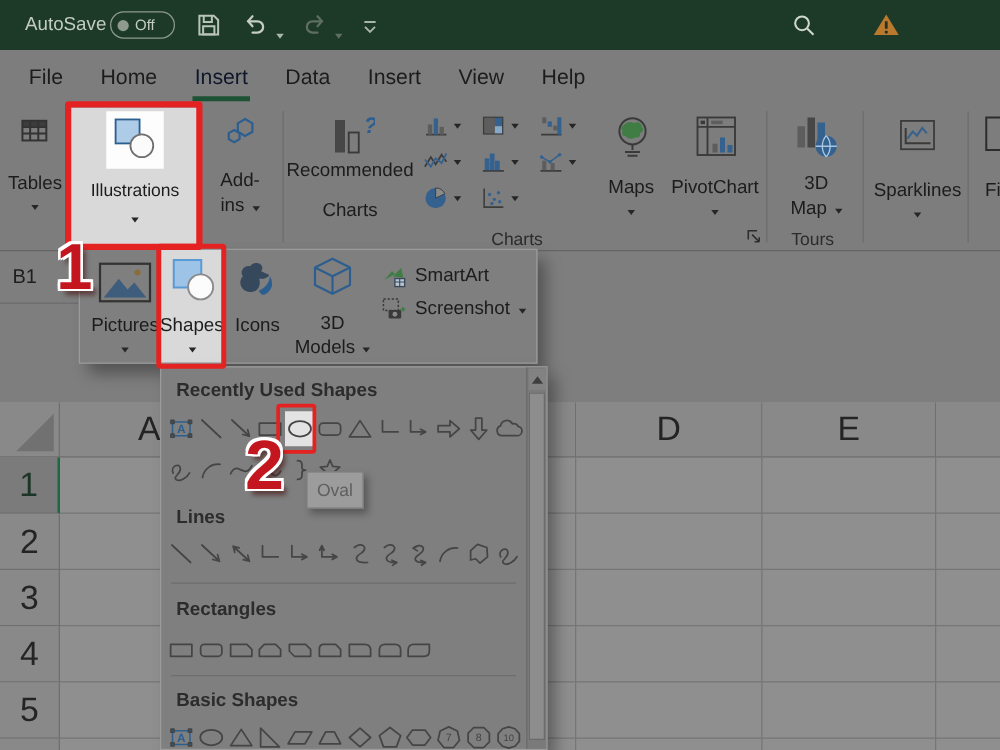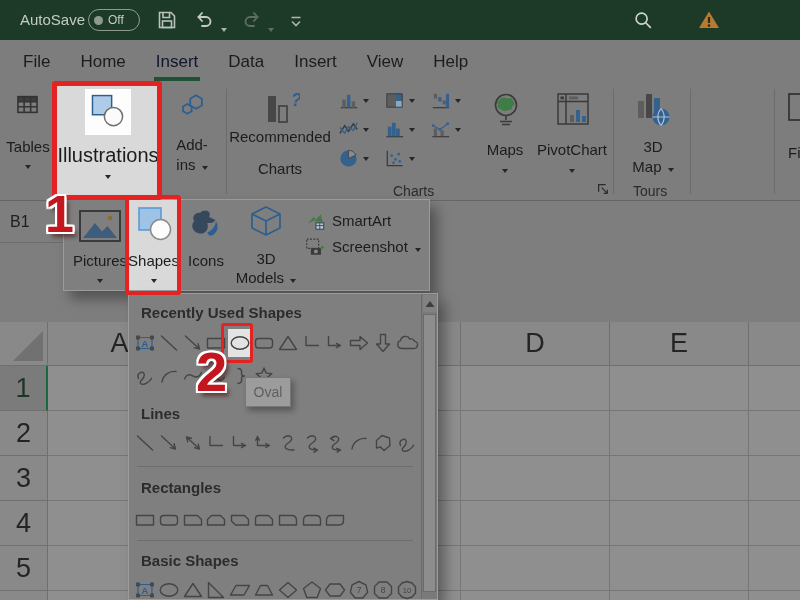--- a/index.html
+++ b/index.html
@@ -144,21 +144,21 @@
       <span class="cchev" style="top:74px"><span class="chev sm"></span></span>
     </div>
     <div class="sep" style="left:52px"></div>
 
     <div class="illusbtn">
       <span class="whitetile"></span>
       <i class="grp-ic" style="left:32px;top:5px;width:42px;height:42px"><svg viewBox="0 0 46 46" width="100%" height="100%" xmlns="http://www.w3.org/2000/svg">
             <rect x="6" y="5" width="21" height="21" fill="#aecbe8" stroke="#2c5f8f" stroke-width="1.6"></rect>
             <circle cx="29" cy="28" r="10" fill="#fbfbfb" stroke="#6f6f6f" stroke-width="1.6"></circle>
           </svg></i>
-      <span class="blabel" style="top:58px;font-size:20px">Illustrations</span>
+      <span class="blabel" style="top:58px;font-size:14px">Illustrations</span>
       <span class="cchev" style="top:84px"><span class="chev sm"></span></span>
     </div>
 
     <div class="abs" style="left:163px;top:2px;width:58px;height:113px">
       <i class="grp-ic" style="left:15px;top:4px;width:28px;height:28px"><svg viewBox="0 0 24 24" width="100%" height="100%" xmlns="http://www.w3.org/2000/svg">
             <g fill="none" stroke="#2c5f8f" stroke-width="1.5">
               <path d="M15.5 4.5 l5 2.9 v5.8 l-5 2.9 -5 -2.9 V7.4 Z"></path>
               <path d="M8 12 l3.7 2.1 v4.2 L8 20.4 l-3.7 -2.1 v-4.2 Z"></path>
             </g>
           </svg></i>
@@ -298,20 +298,29 @@
             <rect x="21" y="9" width="6" height="20" fill="#35618e"></rect>
             <circle cx="28" cy="28" r="8.5" fill="#35618e"></circle>
             <path d="M19.5 28 H36.5 M28 19.5 a13 13 0 0 1 0 17 M28 19.5 a13 13 0 0 0 0 17" stroke="#a9c6e2" stroke-width="1.1" fill="none"></path>
           </svg></i>
       <span class="blabel" style="top:52px">3D</span>
       <span class="blabel" style="top:72px"><span>Map</span> <span class="chev sm" style="margin-left:2px"></span></span>
     </div>
     <span class="rlabel" style="left:633px;top:99px">Tours</span>
     <div class="sep" style="left:690px"></div>
 
+    <div class="abs" style="left:694px;top:2px;width:80px;height:113px">
+      <i class="grp-ic" style="left:23px;top:6px;width:34px;height:34px"><svg viewBox="0 0 36 36" width="100%" height="100%" xmlns="http://www.w3.org/2000/svg">
+            <rect x="4" y="5" width="28" height="24" fill="none" stroke="#3a3a3a" stroke-width="1.5"></rect>
+            <path d="M8 11 V24 H29" stroke="#3a3a3a" stroke-width="1.7" fill="none"></path>
+            <path d="M9.5 20 l4.5 -6 3.5 3.5 4.5 -6.5 4 4.5" stroke="#35618e" stroke-width="1.7" fill="none"></path>
+          </svg></i>
+      <span class="blabel" style="top:58px">Sparklines</span>
+      <span class="cchev" style="top:80px"><span class="chev sm"></span></span>
+    </div>
     <div class="sep" style="left:774px"></div>
 
     <div class="abs" style="left:781px;top:2px;width:19px;height:113px">
       <i class="grp-ic" style="left:6px;top:6px;width:30px;height:34px"><svg viewBox="0 0 30 34" width="100%" height="100%" xmlns="http://www.w3.org/2000/svg">
             <rect x="2" y="2" width="26" height="26" fill="none" stroke="#2c2c2c" stroke-width="1.6"></rect>
           </svg></i>
       <span class="abs" style="left:7px;top:58px;font-size:15px;color:#1c1c1c">Fi</span>
     </div>
   </div>
 

